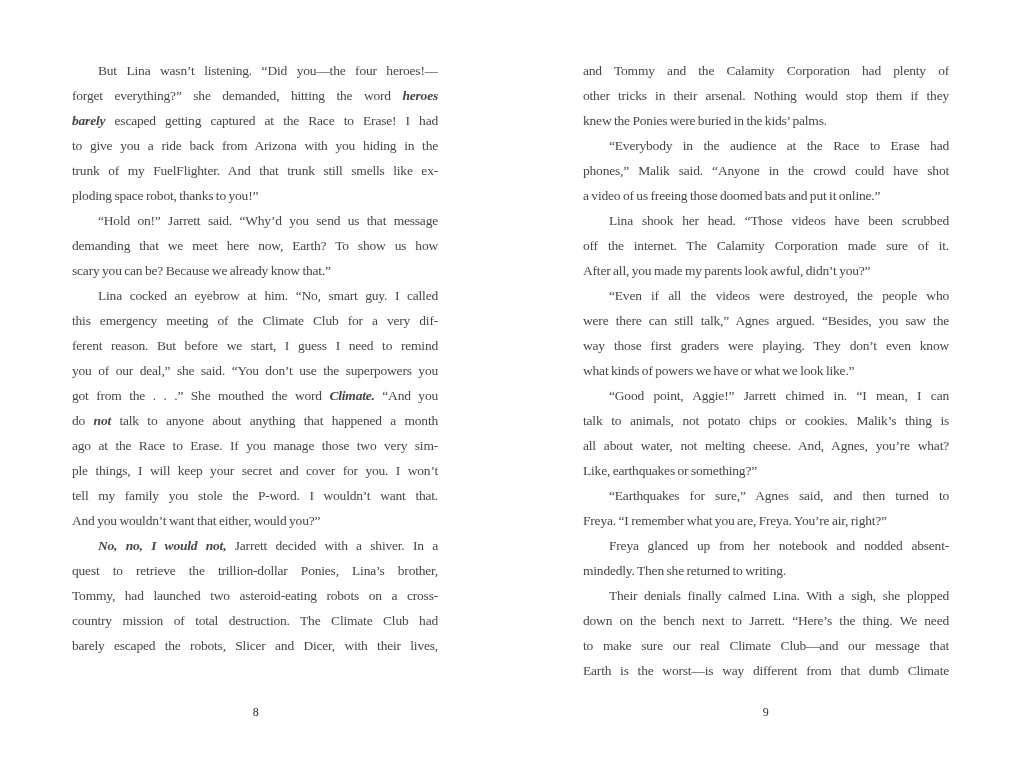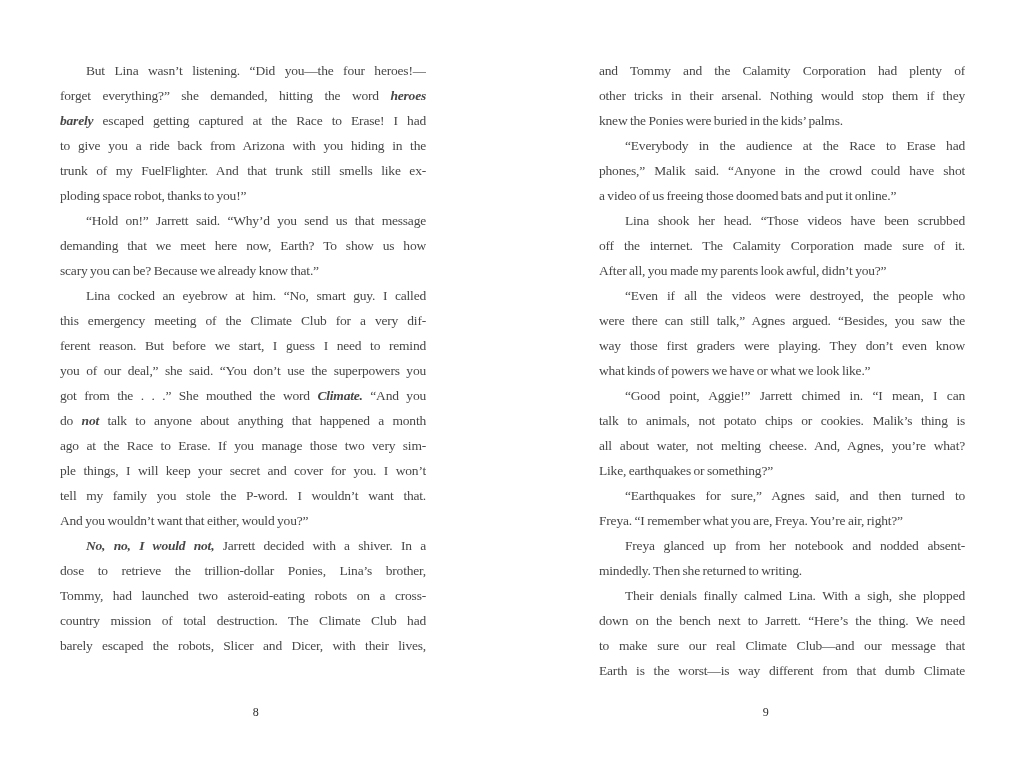--- a/index.html
+++ b/index.html
@@ -18,22 +18,22 @@
   .page-column {
     position: absolute;
     top: 58px;
     width: 366px;
     color: #474747;
     font-size: 13.5px;
     line-height: 25px;
     letter-spacing: -0.2px;
     word-spacing: -0.6px;
   }
-  .page-column.left  { left: 60px; }
-  .page-column.right { left: 599px; }
+  .page-column.left  { left: 72px; }
+  .page-column.right { left: 583px; }
   .line {
     height: 25px;
     overflow: hidden;
     text-align: justify;
     text-align-last: justify;
   }
   .line.para-end {
     text-align-last: left;
   }
   .line.indent {
@@ -76,21 +76,21 @@
       <div class="line">this emergency meeting of the Climate Club for a very dif-</div>
       <div class="line">ferent reason. But before we start, I guess I need to remind</div>
       <div class="line">you of our deal,” she said. “You don’t use the superpowers you</div>
       <div class="line">got from the . . .” She mouthed the word <em>Climate.</em> “And you</div>
       <div class="line">do <em>not</em> talk to anyone about anything that happened a month</div>
       <div class="line">ago at the Race to Erase. If you manage those two very sim-</div>
       <div class="line">ple things, I will keep your secret and cover for you. I won’t</div>
       <div class="line">tell my family you stole the P-word. I wouldn’t want that.</div>
       <div class="line para-end">And you wouldn’t want that either, would you?”</div>
       <div class="line indent"><em>No, no, I would not,</em> Jarrett decided with a shiver. In a</div>
-      <div class="line">dose to retrieve the trillion-dollar Ponies, Lina’s brother,</div>
+      <div class="line">quest to retrieve the trillion-dollar Ponies, Lina’s brother,</div>
       <div class="line">Tommy, had launched two asteroid-eating robots on a cross-</div>
       <div class="line">country mission of total destruction. The Climate Club had</div>
       <div class="line">barely escaped the robots, Slicer and Dicer, with their lives,</div>
     </div>
 
   <div class="page-column right">
       <div class="line">and Tommy and the Calamity Corporation had plenty of</div>
       <div class="line">other tricks in their arsenal. Nothing would stop them if they</div>
       <div class="line para-end">knew the Ponies were buried in the kids’ palms.</div>
       <div class="line indent">“Everybody in the audience at the Race to Erase had</div>

